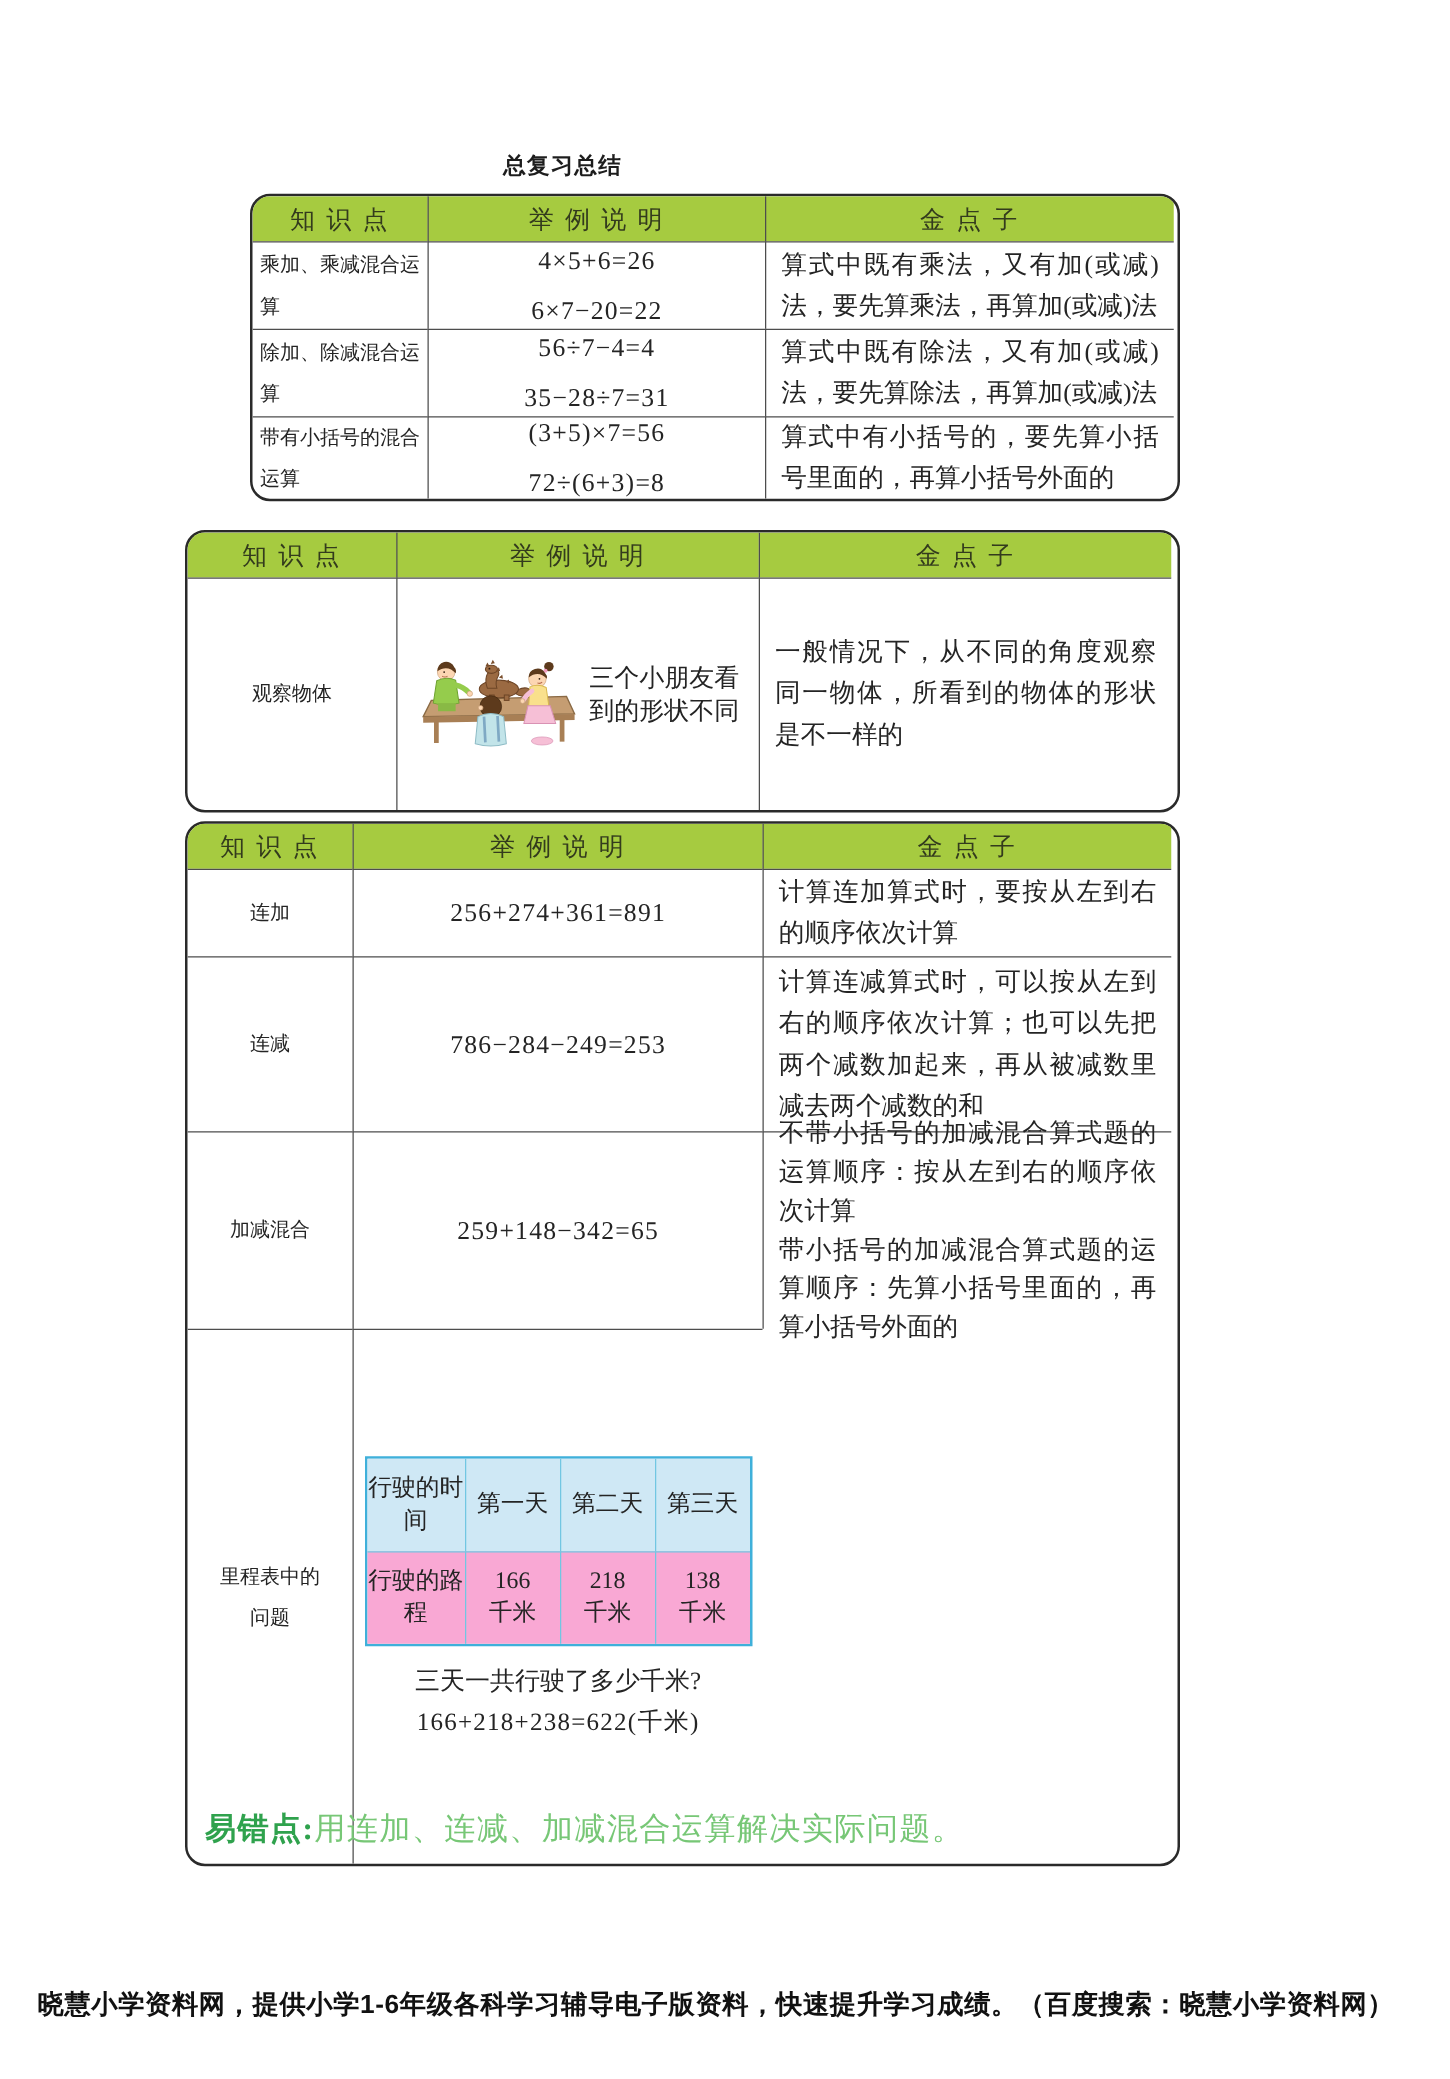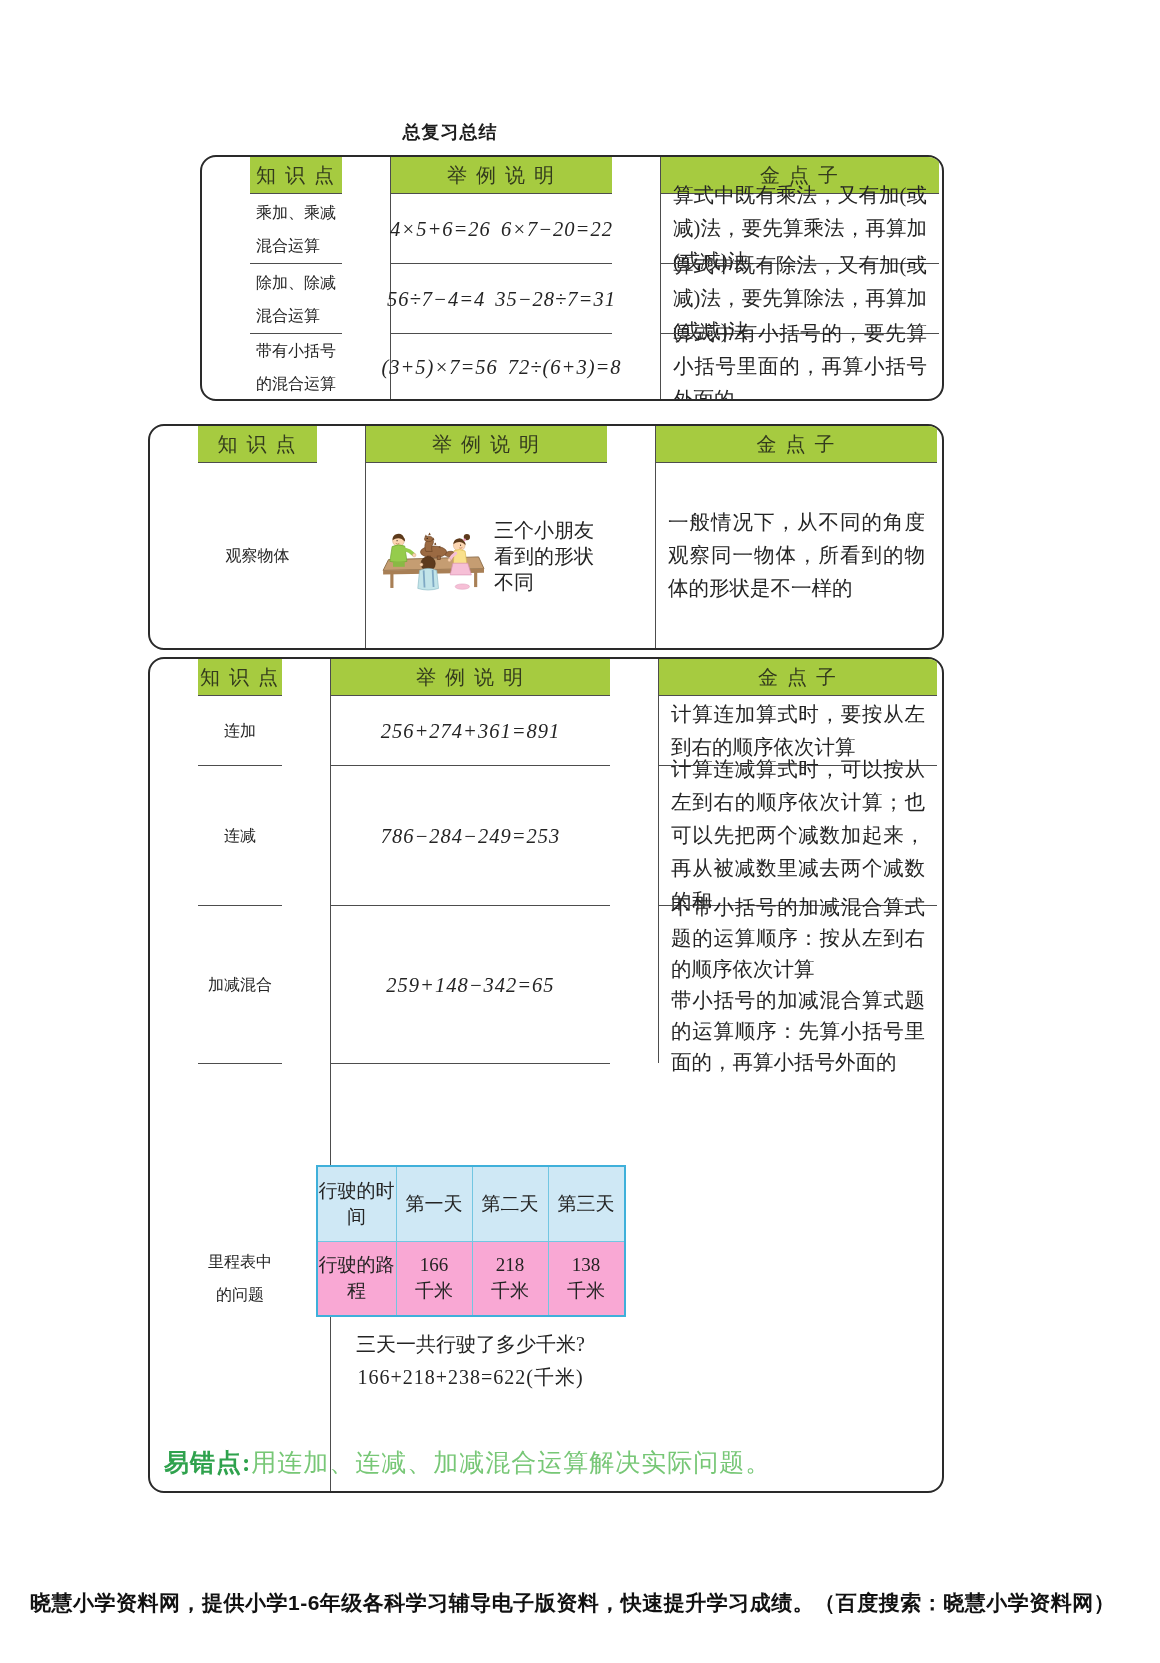--- a/index.html
+++ b/index.html
@@ -3,30 +3,30 @@
 <meta charset="utf-8">
 <style>
   html,body{margin:0;padding:0;background:#ffffff;}
   .page{position:relative;width:1160px;height:1663px;background:#fff;overflow:hidden;
         font-family:"Liberation Serif","DejaVu Serif",serif;color:#242424;}
   .abs{position:absolute;}
   #title{top:120px;left:330px;width:240px;text-align:center;font-size:18px;font-weight:600;
          font-family:"Liberation Sans","DejaVu Sans",sans-serif;color:#1d1d1d;letter-spacing:1px;}
   
   .tbl{display:grid;border:2.5px solid #2a2a2a;border-radius:16px;overflow:hidden;background:#fff;}
-  .cell{box-sizing:border-box;min-width:0;margin-left:48px;}
+  .cell{box-sizing:border-box;min-width:0;}
   .bl{border-left:1.4px solid #4d4d4d;}
   .bt{border-top:1.4px solid #4d4d4d;}
   .hdr{background:#a6cb40;display:flex;align-items:center;justify-content:center;
        font-size:20px;color:#333b1d;letter-spacing:2px;font-weight:500;}
   .point{display:flex;align-items:center;justify-content:center;font-size:16px;line-height:33px;}
   .point .inner{padding:0 6px;}
   .narrow{width:92px;text-align:center;}
-  .eq{display:flex;align-items:center;justify-content:center;
-      font-size:20.5px;line-height:30px;gap:10px;letter-spacing:1px;font-style:italic;}
+  .eq{display:flex;flex-direction:column;align-items:center;justify-content:center;
+      font-size:20.5px;line-height:30px;gap:10px;letter-spacing:1px;}
   .tip{display:flex;flex-direction:column;justify-content:center;padding:4px 12px;
        font-size:20.5px;line-height:33px;text-align:justify;}
   .tip p{margin:0;}
   .tip.tight{line-height:31px;}
   .tip.topalign{justify-content:flex-start;padding-top:8px;}
   
   .example-vis{display:flex;flex-direction:row;align-items:center;justify-content:center;gap:2px;}
   .caption{font-size:20px;line-height:26px;}
   
   .m-wrap{display:flex;flex-direction:column;align-items:center;justify-content:center;gap:6px;height:100%;}

